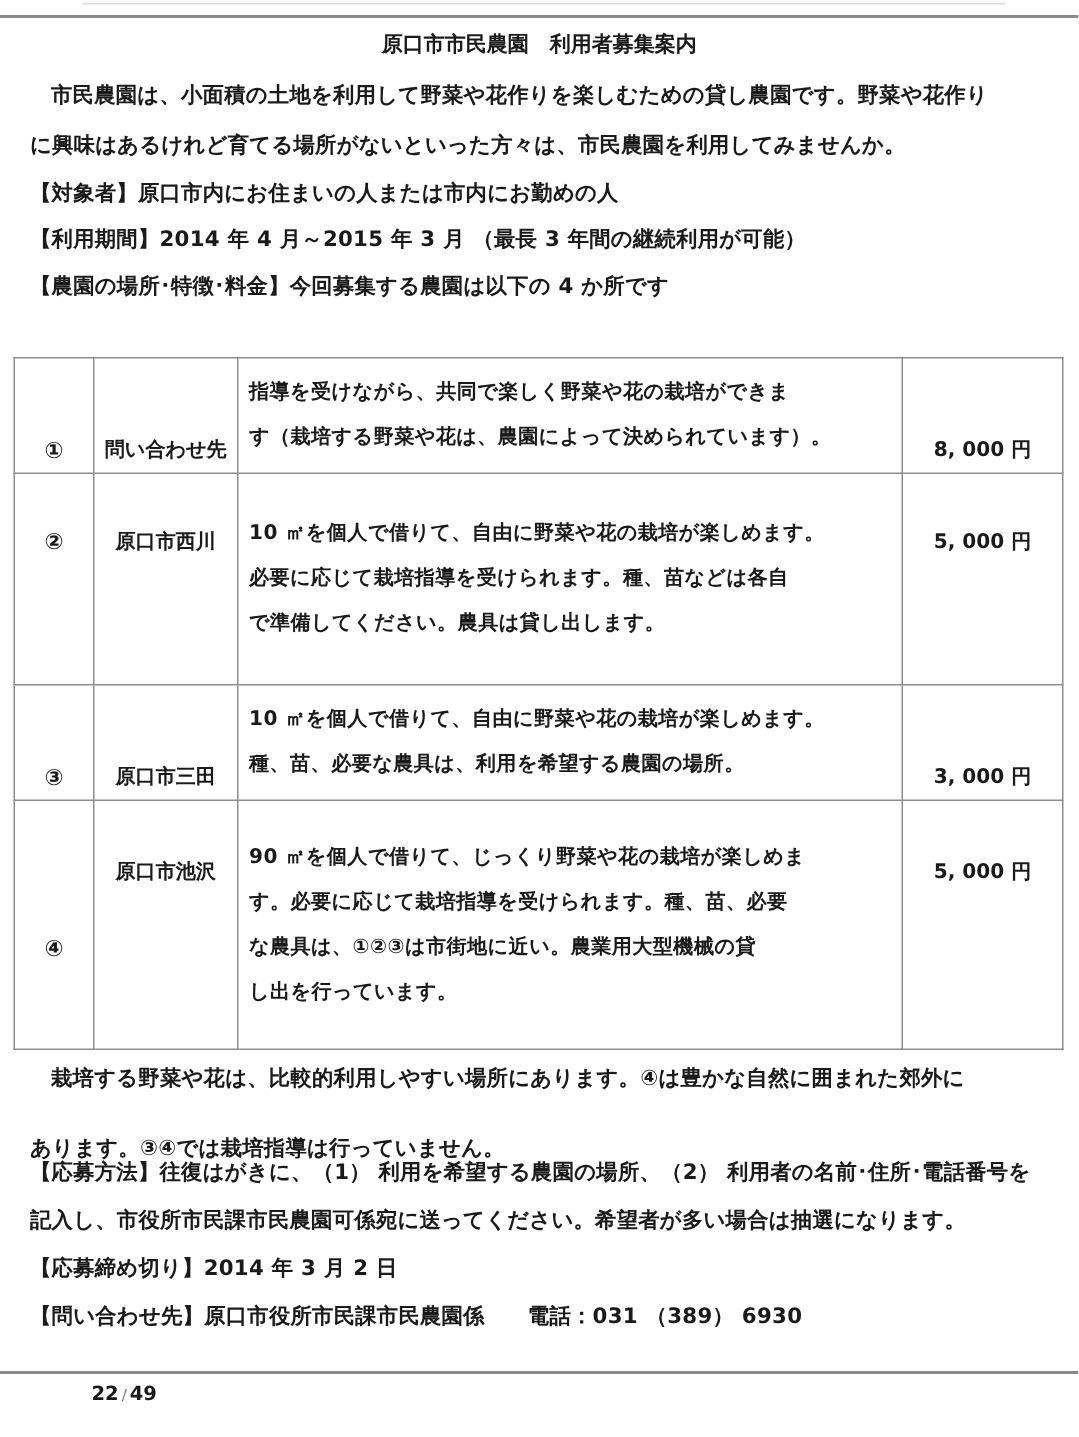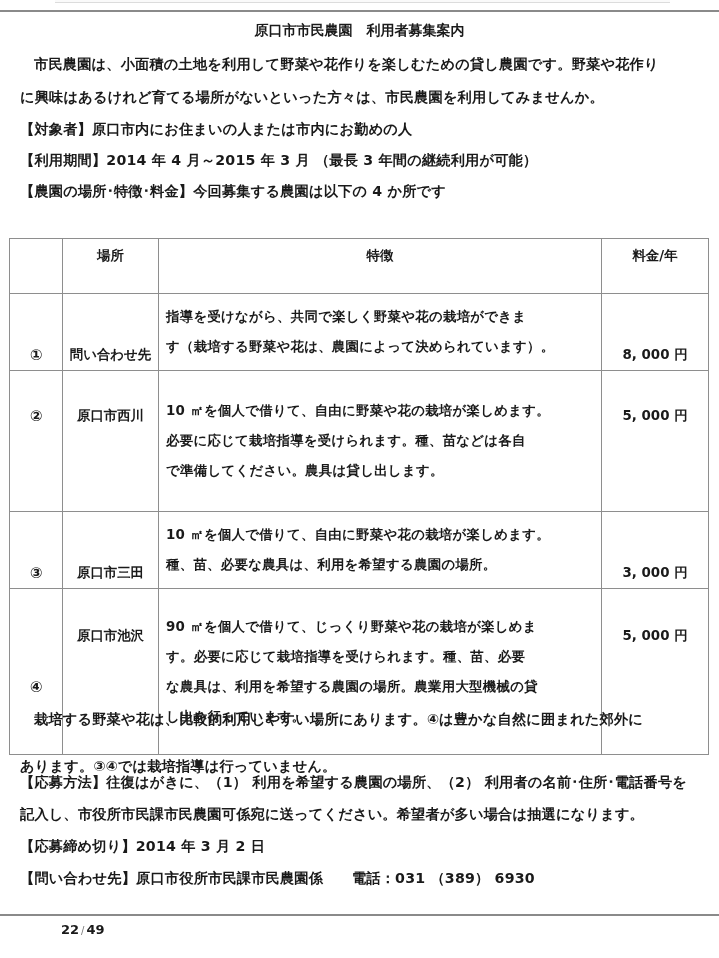--- a/index.html
+++ b/index.html
@@ -64,26 +64,20 @@
 <div class="title">原口市市民農園　利用者募集案内</div>
 
 <div class="line indent" style="top:55px;">市民農園は、小面積の土地を利用して野菜や花作りを楽しむための貸し農園です。野菜や花作り</div>
 <div class="line" style="top:88px;">に興味はあるけれど育てる場所がないといった方々は、市民農園を利用してみませんか。</div>
 <div class="line" style="top:120px;">【対象者】原口市内にお住まいの人または市内にお勤めの人</div>
 <div class="line" style="top:151px;">【利用期間】2014 年 4 月～2015 年 3 月 （最長 3 年間の継続利用が可能）</div>
 <div class="line" style="top:182px;">【農園の場所･特徴･料金】今回募集する農園は以下の 4 か所です</div>
 
 <table class="farm">
   <tbody>
-      <tr>
-    <th class="c-no"></th>
-    <th class="c-loc">場所</th>
-    <th style="width:442px;">特徴</th>
-    <th class="c-fee">料金/年</th>
-  </tr>
   <tr class="r1">
     <td class="c-no va-low">①</td>
     <td class="c-loc va-low">問い合わせ先</td>
     <td class="c-feat">
       <span class="feat-line">指導を受けながら、共同で楽しく野菜や花の栽培ができま</span>
       <span class="feat-line">す（栽培する野菜や花は、農園によって決められています）。</span>
     </td>
     <td class="c-fee va-low">8, 000 円</td>
   </tr>
   <tr class="r2">
@@ -104,21 +98,21 @@
       <span class="feat-line">種、苗、必要な農具は、利用を希望する農園の場所。</span>
     </td>
     <td class="c-fee va-low">3, 000 円</td>
   </tr>
   <tr class="r4">
     <td class="c-no" style="padding-top:30px;">④</td>
     <td class="c-loc va-top2">原口市池沢</td>
     <td class="c-feat">
       <span class="feat-line">90 ㎡を個人で借りて、じっくり野菜や花の栽培が楽しめま</span>
       <span class="feat-line">す。必要に応じて栽培指導を受けられます。種、苗、必要</span>
-      <span class="feat-line">な農具は、利用を希望する農園の場所。農業用大型機械の貸</span>
+      <span class="feat-line">な農具は、①②③は市街地に近い。農業用大型機械の貸</span>
       <span class="feat-line">し出を行っています。</span>
     </td>
     <td class="c-fee va-top2">5, 000 円</td>
   </tr>
 </tbody>
   </table>
 
 <div class="line indent" style="top:710px;">栽培する野菜や花は、比較的利用しやすい場所にあります。④は豊かな自然に囲まれた郊外に</div>
 <div class="line" style="top:741px;margin-top:16px;">あります。③④では栽培指導は行っていません。</div>
 <div class="line" style="top:773px;">【応募方法】往復はがきに、（1） 利用を希望する農園の場所、（2） 利用者の名前･住所･電話番号を</div>

